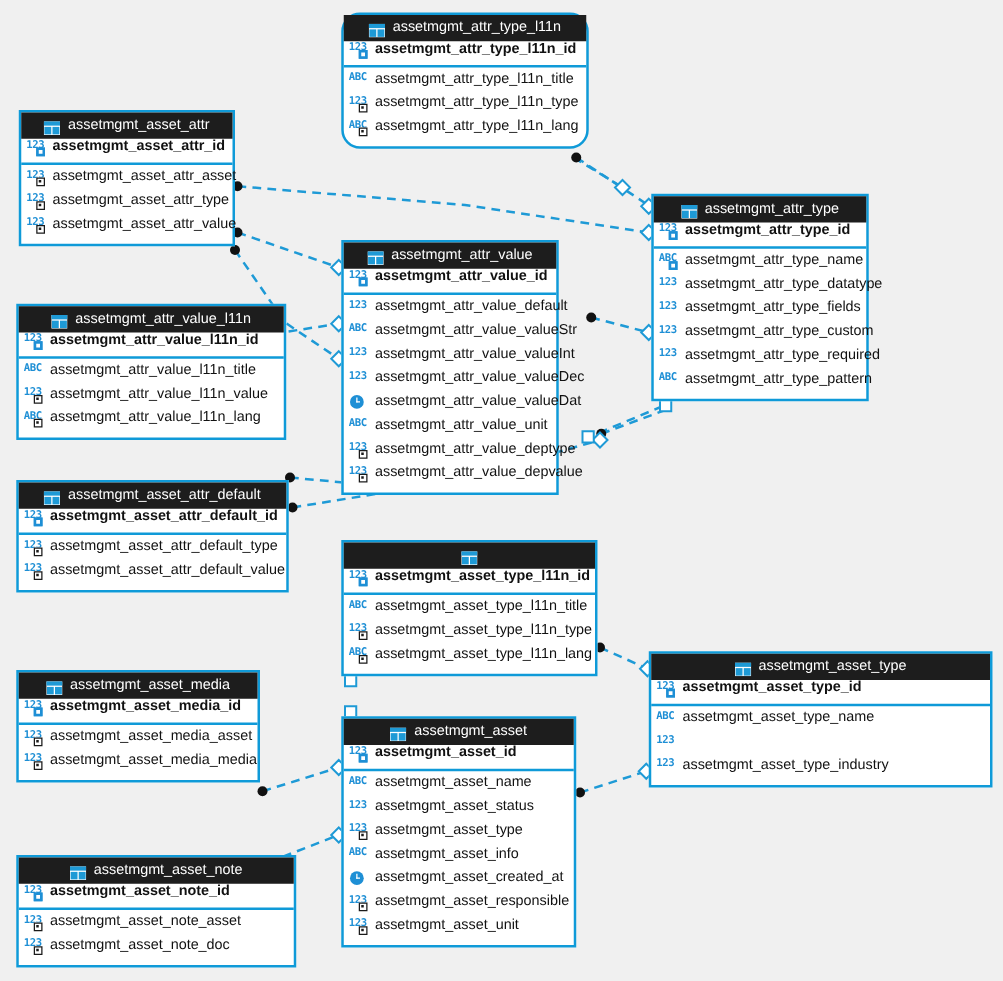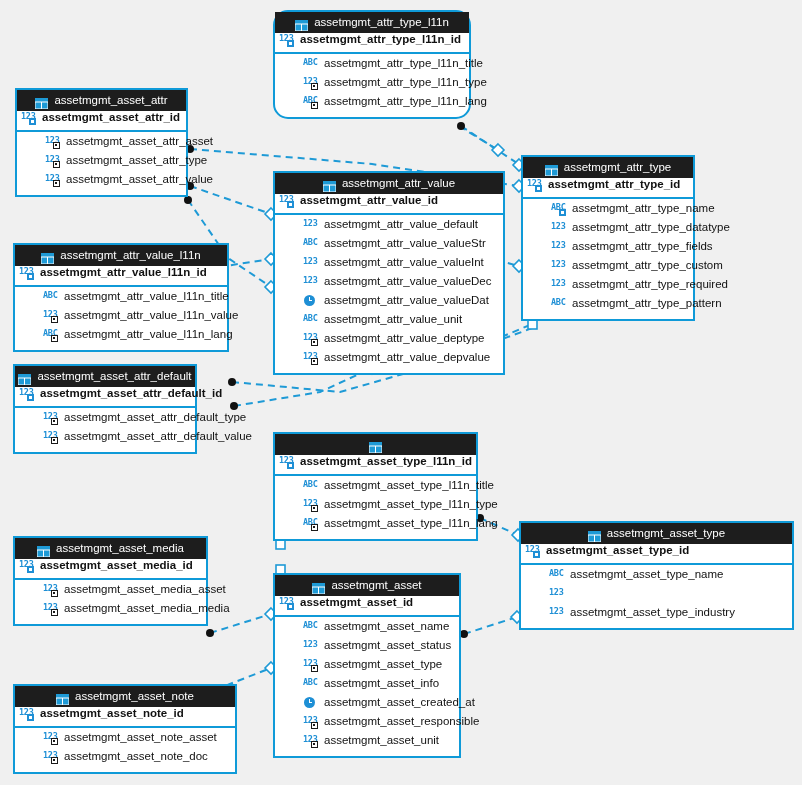--- a/index.html
+++ b/index.html
@@ -60,21 +60,21 @@
   .col-row {
     display: flex;
     height: 19px;
     padding-left: 4px;
     box-sizing: border-box;
     font-size: 11.5px;
     color: #111111;
     white-space: nowrap;
   }
   .pk-row.col-row { height: 21px; }
-  .cols-body { padding: 3px 0 3px 0; margin-left: 24px; }
+  .cols-body { padding: 3px 0 3px 0; }
   .col-icon {
     flex: 0 0 auto;
     width: 17px;
     height: 14px;
     margin-right: 4px;
     position: relative;
     display: inline-block;
   }
   .glyph {
     font-family: "DejaVu Sans Mono", monospace;
@@ -351,21 +351,21 @@
             <span class="col-label">assetmgmt_attr_type_required</span>
           </div>
           <div class="col-row">
             <span class="col-icon">
               <span class="glyph">ABC</span>
             </span>
             <span class="col-label">assetmgmt_attr_type_pattern</span>
           </div>
         </div>
       </div>
-      <div class="table-box" style="left: 273px; top: 171px; width: 232px;">
+      <div class="table-box" style="left: 273px; top: 192px; width: 174px;">
         <div class="tbl-header">
           <span class="tbl-icon"><svg width="13" height="11" viewBox="0 0 13 11">
               <rect x="0" y="0" width="13" height="11" fill="#ffffff"></rect>
               <rect x="0" y="0" width="13" height="3.5" fill="#1e9ad6"></rect>
               <rect x="0.5" y="4.5" width="5.5" height="6" fill="#1e9ad6"></rect>
               <rect x="7" y="4.5" width="5.5" height="6" fill="#1e9ad6"></rect>
             </svg></span>
           <span>assetmgmt_attr_value</span>
         </div>
         <div class="col-row pk-row">
@@ -461,21 +461,21 @@
           </div>
           <div class="col-row">
             <span class="col-icon">
               <span class="glyph">ABC</span>
               <span class="badge fk"></span>
             </span>
             <span class="col-label">assetmgmt_attr_value_l11n_lang</span>
           </div>
         </div>
       </div>
-      <div class="table-box" style="left: 13px; top: 364px; width: 184px;">
+      <div class="table-box" style="left: 13px; top: 384px; width: 218px;">
         <div class="tbl-header">
           <span class="tbl-icon"><svg width="13" height="11" viewBox="0 0 13 11">
               <rect x="0" y="0" width="13" height="11" fill="#ffffff"></rect>
               <rect x="0" y="0" width="13" height="3.5" fill="#1e9ad6"></rect>
               <rect x="0.5" y="4.5" width="5.5" height="6" fill="#1e9ad6"></rect>
               <rect x="7" y="4.5" width="5.5" height="6" fill="#1e9ad6"></rect>
             </svg></span>
           <span>assetmgmt_asset_attr_default</span>
         </div>
         <div class="col-row pk-row">

